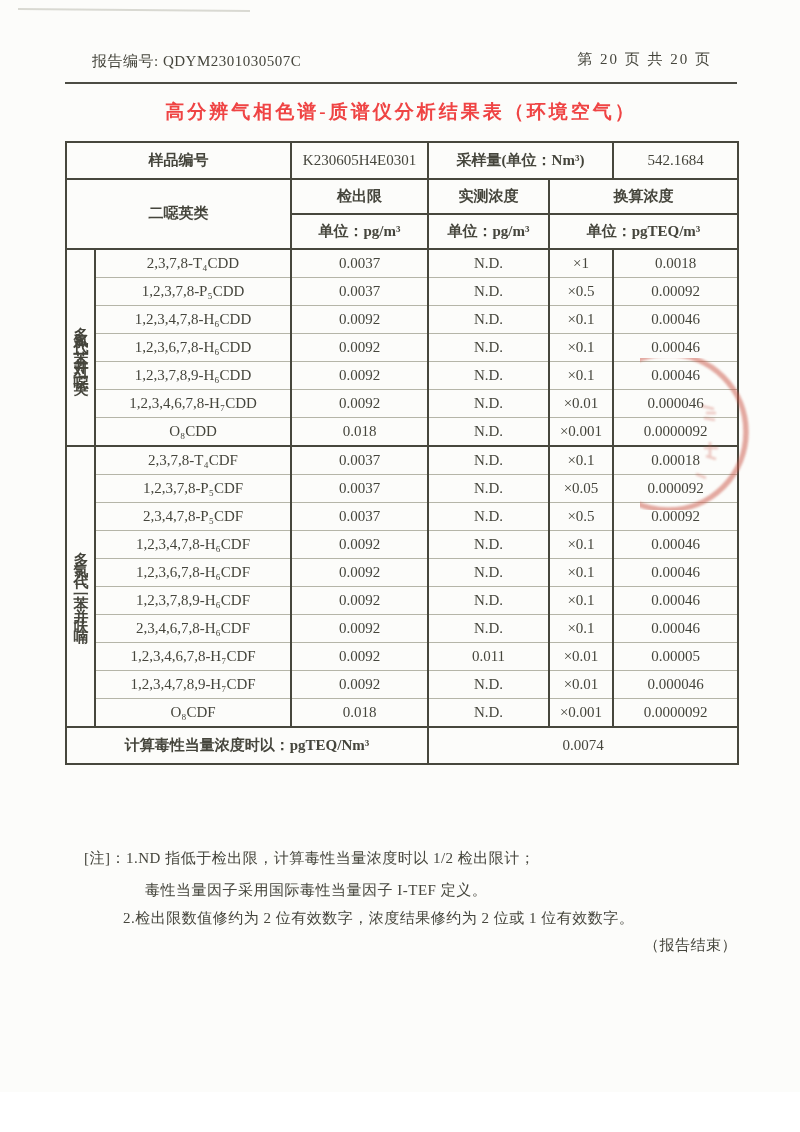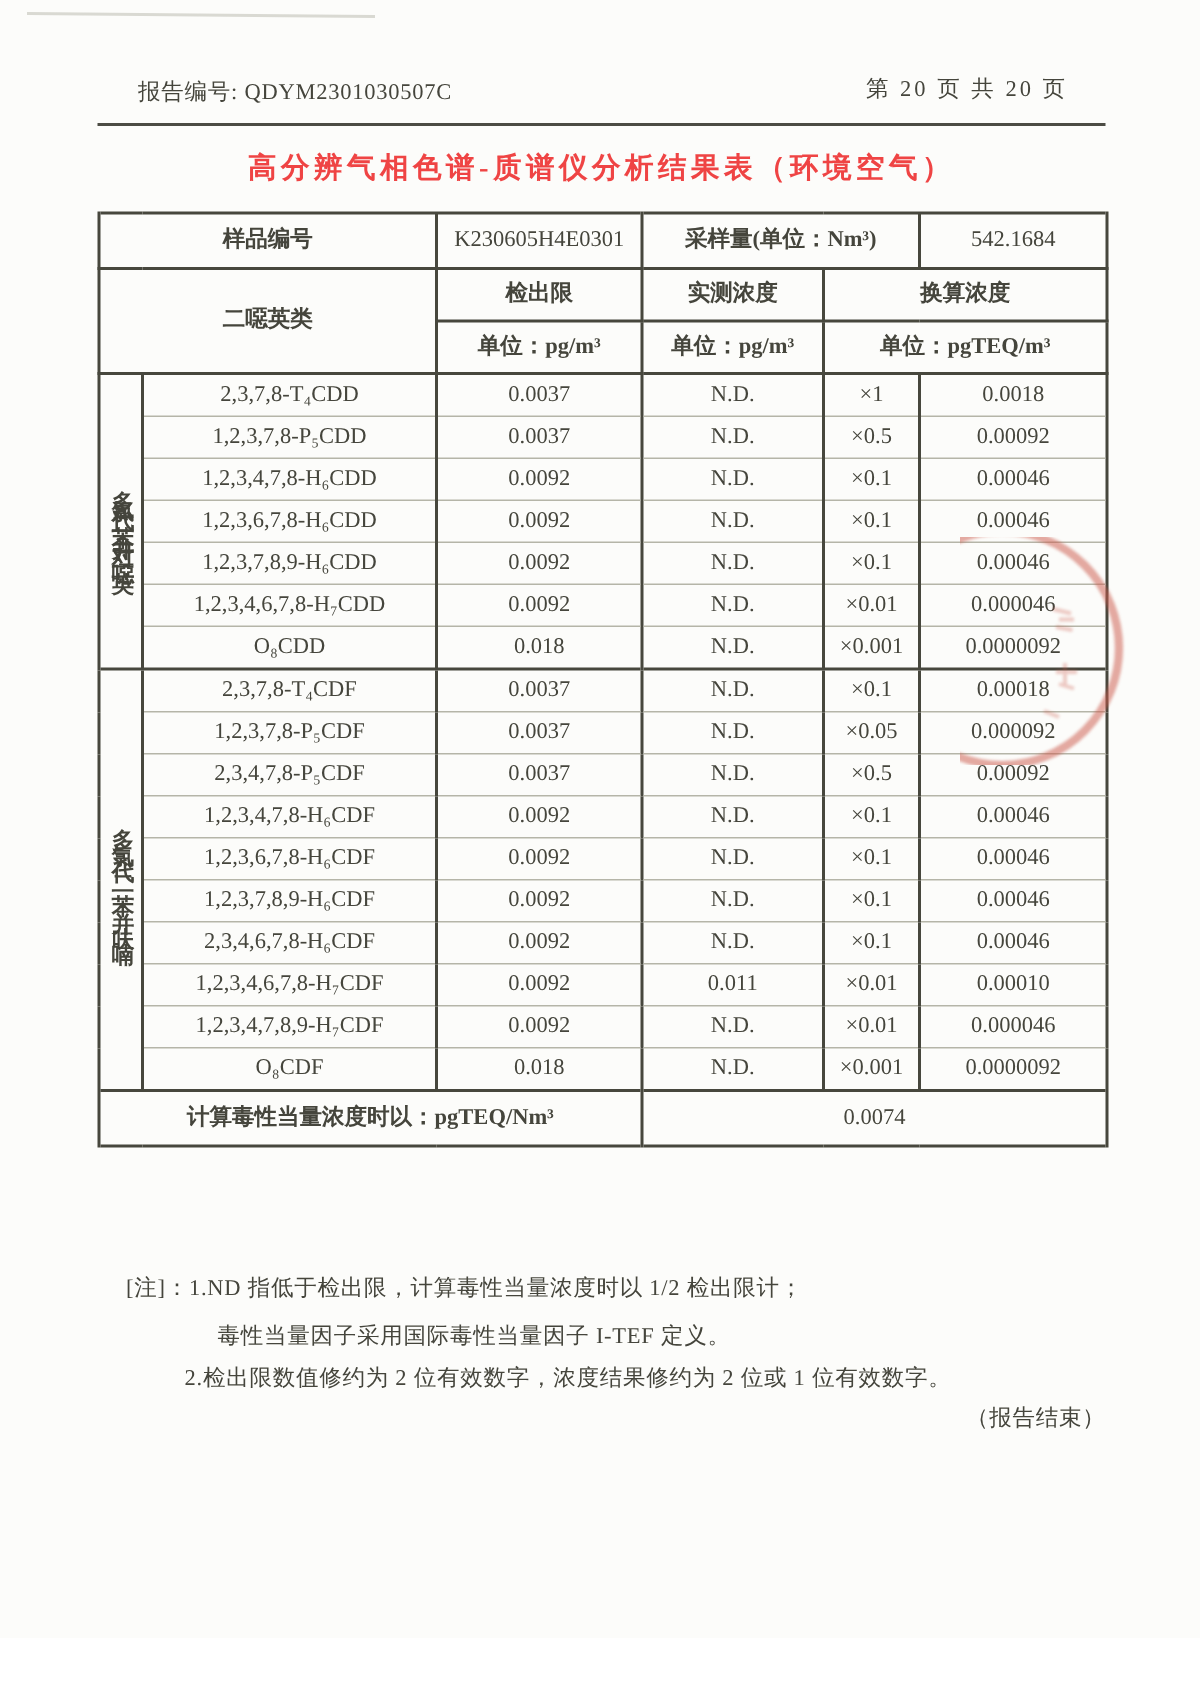--- a/index.html
+++ b/index.html
@@ -215,21 +215,21 @@
       <td class="light-top">0.0092</td>
       <td class="light-top">N.D.</td>
       <td class="light-top">×0.1</td>
       <td class="light-top">0.00046</td>
     </tr>
     <tr class="r-d">
       <td class="light-top">1,2,3,4,6,7,8-H₇CDF</td>
       <td class="light-top">0.0092</td>
       <td class="light-top">0.011</td>
       <td class="light-top">×0.01</td>
-      <td class="light-top">0.00010</td>
+      <td class="light-top">0.00005</td>
     </tr>
     <tr class="r-d">
       <td class="light-top">1,2,3,4,7,8,9-H₇CDF</td>
       <td class="light-top">0.0092</td>
       <td class="light-top">N.D.</td>
       <td class="light-top">×0.01</td>
       <td class="light-top">0.000046</td>
     </tr>
     <tr class="r-d">
       <td class="light-top">O₈CDF</td>

